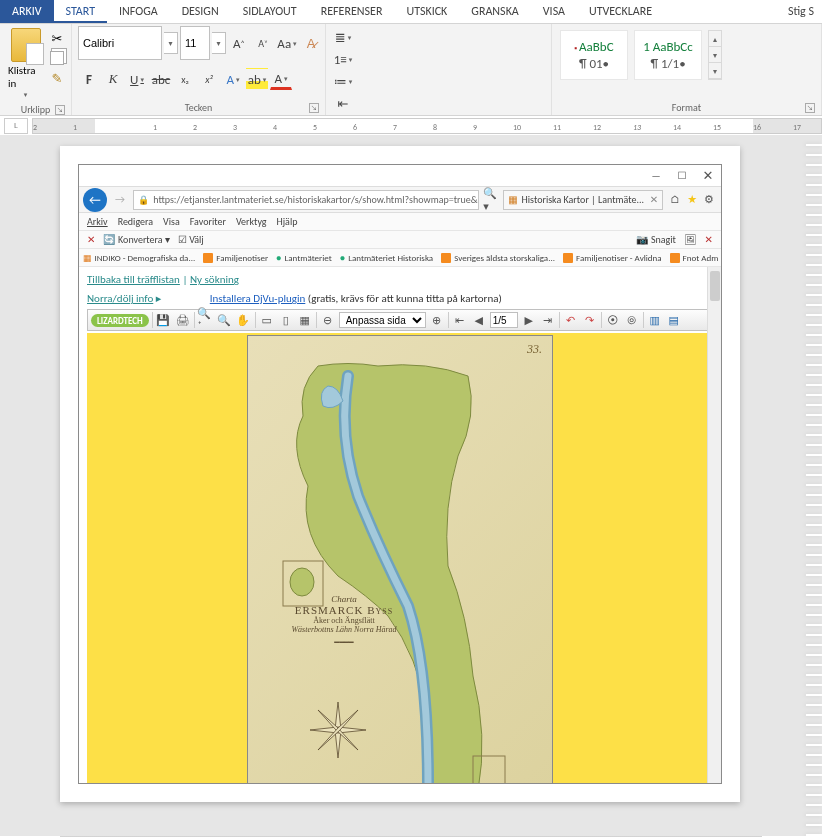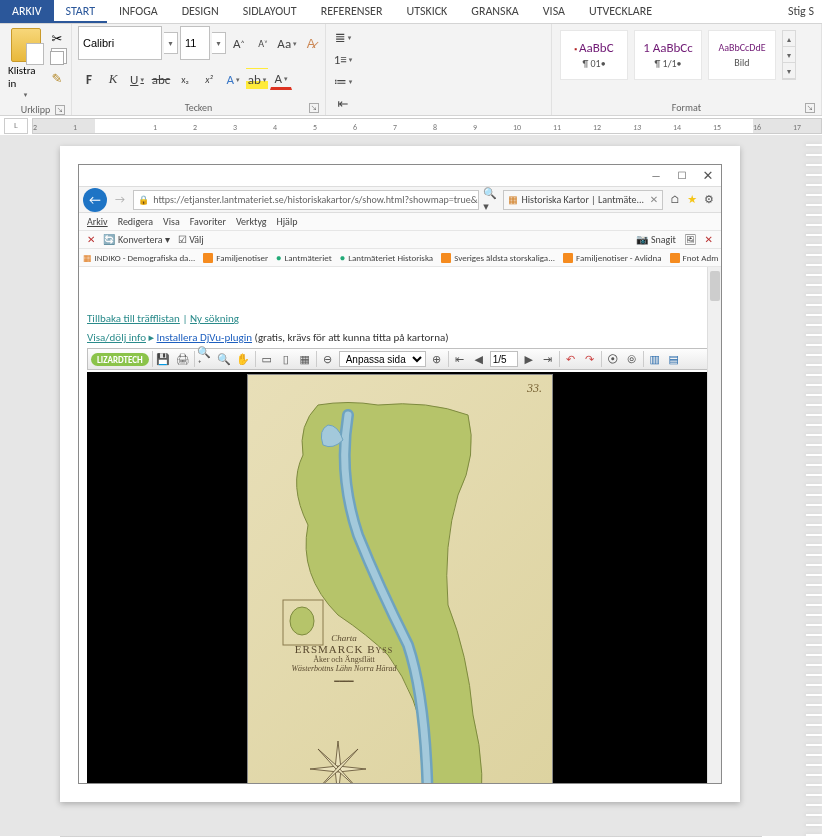--- a/index.html
+++ b/index.html
@@ -56,23 +56,23 @@
   .pline.center i{margin:0 auto;} .pline.center i:nth-child(1){width:100%}.pline.center i:nth-child(2){width:60%}.pline.center i:nth-child(3){width:100%}.pline.center i:nth-child(4){width:60%}
   .pline.right i{margin-left:auto;} .pline.right i:nth-child(1){width:100%}.pline.right i:nth-child(2){width:70%}.pline.right i:nth-child(3){width:100%}.pline.right i:nth-child(4){width:70%}
   .pline.just i{width:100%;}
   .bullets:before{content:"≣";}
   
   .active-btn{background:#fdeeb3;border:1px solid #f1c23a;}
   
   
   .styles-row{display:flex;gap:6px;align-items:flex-start;padding:4px 2px;}
   .style-item{width:68px;height:50px;border:1px solid #e7e7e7;background:#fff;display:flex;flex-direction:column;align-items:center;justify-content:center;gap:2px;}
-  .style-item .preview{font-size:13px;color:#701a75;}
+  .style-item .preview{font-size:13px;color:#15803d;}
   .style-item .preview.red:before{content:"▪ ";color:#b02121;font-size:8px;}
-  .style-item .stname{font-size:10px;color:#555;}
+  .style-item .stname{font-size:13px;color:#555;}
   .styles-more{width:14px;height:50px;border:1px solid #d9d9d9;display:flex;flex-direction:column;}
   .styles-more div{flex:1;display:flex;align-items:center;justify-content:center;font-size:8px;color:#666;border-bottom:1px solid #d9d9d9;}
   
   
   .ruler-wrap{display:flex;height:20px;background:#fff;border-bottom:1px solid #e6e6e6;align-items:center;}
   .ruler-corner{width:24px;height:16px;border:1px solid #ccc;margin:0 4px;font-size:9px;text-align:center;color:#888;}
   .ruler{flex:1;height:16px;position:relative;background:linear-gradient(to right,#e4e4e4 0,#e4e4e4 62px,#fff 62px,#fff 720px,#e4e4e4 720px);border:1px solid #ccc;font-size:8px;color:#777;overflow:hidden;}
   .ruler .tick{position:absolute;top:3px;}
   
   
@@ -96,32 +96,32 @@
   .ie-menu span{text-decoration:none;}
   .ie-menu .uk{text-decoration:underline;}
   .ie-tb1{height:18px;display:flex;gap:8px;align-items:center;padding:1px 8px;font-size:10px;color:#444;background:#fafafa;border-bottom:1px solid #e6e6e6;}
   .tb-x{color:#b33;}
   .orange-sq{width:10px;height:10px;background:#f58b1f;display:inline-block;border-radius:1px;}
   .ie-favbar{height:18px;display:flex;gap:8px;align-items:center;padding:1px 4px;font-size:9px;color:#444;background:#fafafa;border-bottom:1px solid #e6e6e6;overflow:hidden;white-space:nowrap;}
   .fav-item{display:flex;align-items:center;gap:3px;}
   
   .content{flex:1;background:#fff;padding:6px 8px;overflow:hidden;position:relative;}
   .linklink{color:#2a8b8b;text-decoration:underline;}
-  .linkblue{color:#1d5fbf;text-decoration:underline;}
-  .line1{color:#2a8b8b;font-size:11px;margin-bottom:6px;margin-top:39px;}
+  .linkblue{color:#1d5fbf;text-decoration:underline;margin-left:46px;}
+  .line1{color:#2a8b8b;font-size:11px;margin-bottom:6px;}
   .line2{font-size:11px;margin-bottom:4px;color:#333;}
   
   .djvu-tb{height:22px;background:linear-gradient(#fdfdfd,#e9e9e9);border:1px solid #c0c0c0;display:flex;align-items:center;gap:3px;padding:0 3px;font-size:10px;margin-bottom:2px;}
   .lizard{background:#8bc34a;color:#fff;padding:1px 6px;border-radius:8px;font-size:9px;font-weight:bold;}
   .tb-ico{width:16px;height:16px;display:flex;align-items:center;justify-content:center;font-size:11px;color:#555;}
   .tb-sep{width:1px;height:16px;background:#ccc;}
   .fit-sel{height:16px;border:1px solid #bfbfbf;font-size:10px;padding:0 2px;background:#fff;}
   .page-input{width:28px;height:16px;border:1px solid #bfbfbf;font-size:10px;text-align:left;padding:0 2px;}
   
-  .map-area{flex:1;display:flex;align-items:flex-start;justify-content:center;padding:2px;background:#000000;}
+  .map-area{flex:1;display:flex;align-items:flex-start;justify-content:center;padding:2px;background:#fde047;}
   .map-img{width:306px;height:476px;border:1px solid #888;background:linear-gradient(135deg,#e8dfb8 0%,#dcd29e 100%);position:relative;overflow:hidden;}
   .landmass{position:absolute;top:20px;left:30px;width:240px;height:440px;}
   .cartouche{position:absolute;left:36px;top:258px;width:120px;text-align:center;font-family:Georgia,serif;color:#5a4a2f;}
   .cartouche .t1{font-size:9px;font-style:italic;}
   .cartouche .t2{font-size:11px;font-variant:small-caps;letter-spacing:1px;}
   .cartouche .t3{font-size:8px;}
   .compass{position:absolute;left:60px;bottom:50px;width:60px;height:60px;}
   .page-num{position:absolute;top:6px;right:10px;font-family:Georgia;font-style:italic;color:#7a6536;font-size:12px;}
   .scrollbar-v{position:absolute;right:0;top:0;width:14px;height:100%;background:#f0f0f0;border-left:1px solid #ddd;}
   .sb-thumb{position:absolute;top:4px;left:2px;width:10px;height:30px;background:#cdcdcd;border-radius:2px;}
@@ -251,24 +251,20 @@
   <div class="group" style="flex:1">
     <div class="group-body">
       <div class="styles-row">
         <div class="style-item">
           <div class="preview red">AaBbC</div>
           <div class="stname">¶ 01•</div>
         </div>
         <div class="style-item">
           <div class="preview">1 AaBbCc</div>
           <div class="stname">¶ 1/1•</div>
-        </div>
-        <div class="style-item">
-          <div class="preview" style="font-size:10px">AaBbCcDdE</div>
-          <div class="stname">Bild</div>
         </div>
         <div class="styles-more">
             <div>▴</div>
             <div>▾</div>
             <div>▾</div>
           </div>
       </div>
     </div>
     <div class="group-label"><span>Format</span><span class="launcher">↘</span></div>
   </div>
@@ -382,21 +378,21 @@
       <div class="content">
         <div class="scrollbar-v">
             <div class="sb-thumb"></div>
           </div>
         <div class="line1">
           <span class="linklink">Tillbaka till träfflistan</span>
           <span> | </span>
           <span class="linklink">Ny sökning</span>
         </div>
         <div class="line2">
-          <span class="linklink">Visa/dölj info</span>
+          <span class="linklink">Norra/dölj info</span>
           <span style="color:#2a8b8b"> ▸ </span>
           <span class="linkblue">Installera DjVu-plugin</span>
           <span>(gratis, krävs för att kunna titta på kartorna)</span>
         </div>
 
         <div class="djvu-tb">
           <span class="lizard">LIZARDTECH</span>
           <span class="tb-sep"></span>
           <span class="tb-ico">💾</span>
           <span class="tb-ico">🖨</span>

